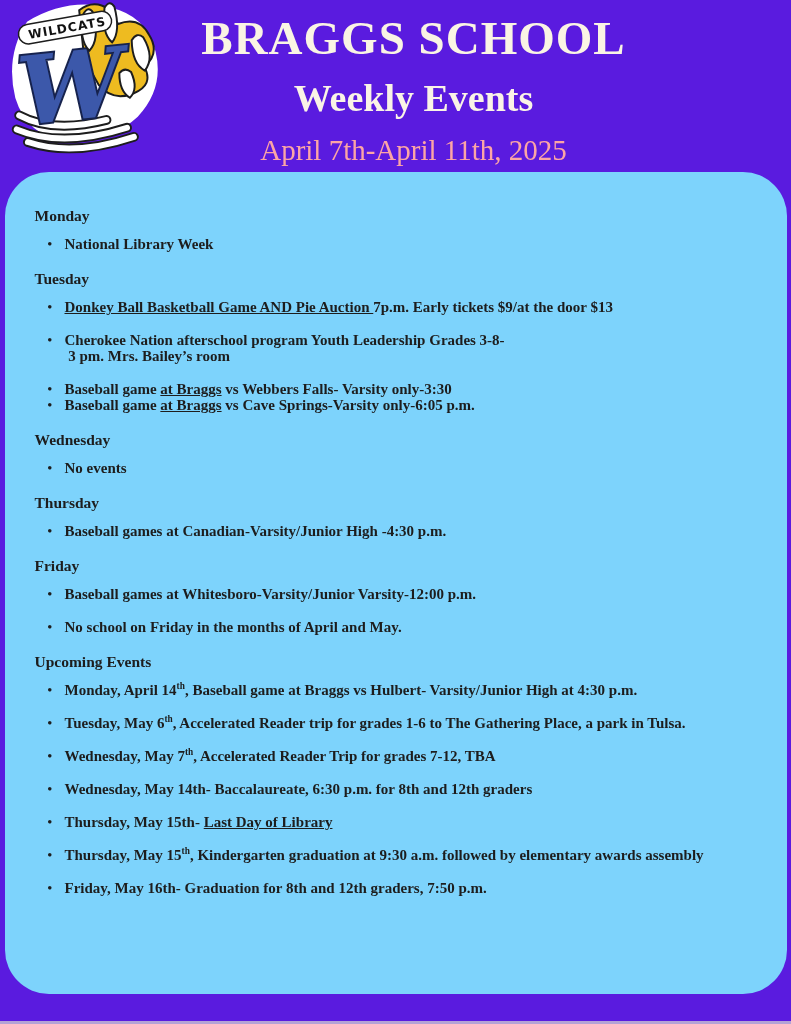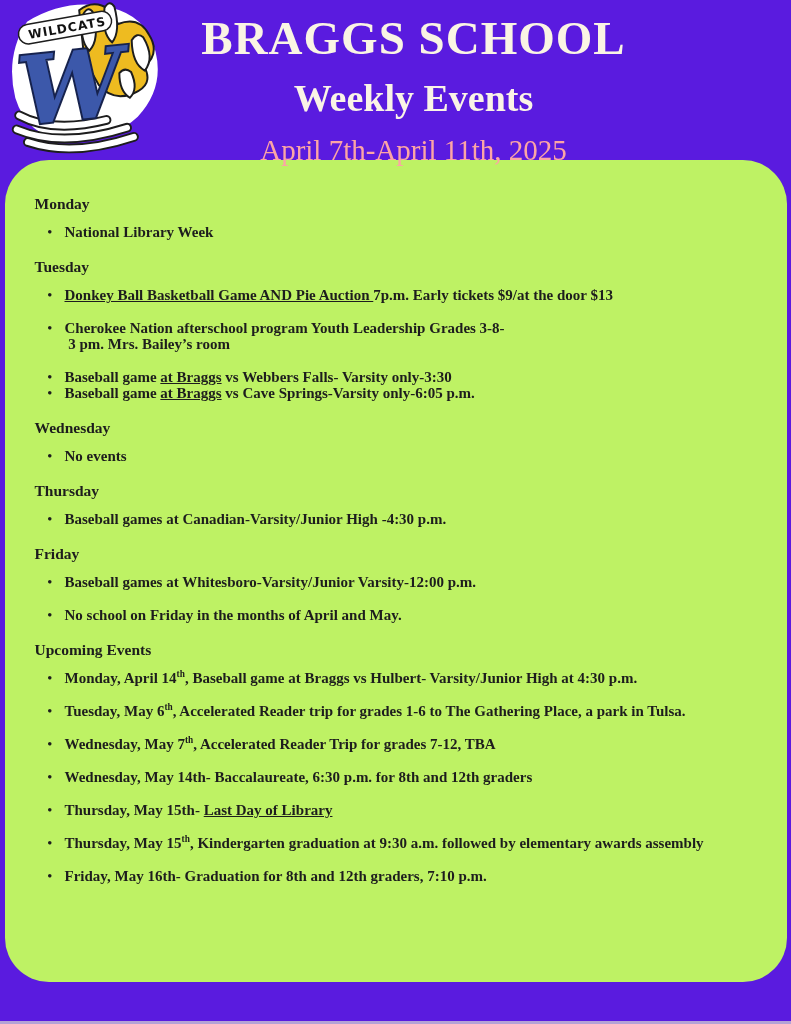--- a/index.html
+++ b/index.html
@@ -7,21 +7,21 @@
         font-family:"Liberation Serif",serif;}
   
   .hdr{position:relative;height:160px;text-align:center;}
   .hdr-text{padding-left:36px;}
   .school-name{margin:0;padding-top:14px;font-size:47px;line-height:1.05;font-weight:700;
                color:#faf4e4;letter-spacing:1px;}
   .subtitle{margin:16px;font-size:38px;line-height:1.05;font-weight:700;color:#faf3e6;}
   .date-range{margin-top:2px;font-size:29px;line-height:1.05;font-weight:400;color:#fca5a5;}
   .logo{position:absolute;left:4px;top:0px;width:172px;height:162px;}
   
-  .card{width:782px;margin:0 auto;background:#bef264;border-radius:44px;
+  .card{width:782px;margin:12px auto;background:#7dd3fc;border-radius:44px;
         min-height:822px;box-sizing:border-box;padding:34px 34px 20px 30px;color:#1d1d1d;}
   .section{margin-top:0;}
   #sections .section:nth-child(2),
   #sections .section:nth-child(6){margin-top:14px;}
   .day-heading{margin:0;font-size:15.5px;line-height:19px;font-weight:700;color:#1d1d1d;}
   .event-list{list-style:none;margin:11px 0 0 0;padding:0 0 0 13px;}
   .event-item{position:relative;padding-left:17px;margin-bottom:17px;
               font-size:15px;line-height:16px;font-weight:700;white-space:pre-wrap;}
   .event-item::before{content:"•";position:absolute;left:0;top:0;font-size:13px;}
   .event-item.tight{margin-top:-17px;}
@@ -116,20 +116,20 @@
         </section>
         <section class="section">
           <h3 class="day-heading">Upcoming Events</h3>
           <ul class="event-list">
             <li class="event-item"><span>Monday, April 14</span><sup>th</sup><span>, Baseball game at Braggs vs Hulbert- Varsity/Junior High at 4:30 p.m.</span></li>
             <li class="event-item"><span>Tuesday, May 6</span><sup>th</sup><span>, Accelerated Reader trip for grades 1-6 to The Gathering Place, a park in Tulsa.</span></li>
             <li class="event-item"><span>Wednesday, May 7</span><sup>th</sup><span>, Accelerated Reader Trip for grades 7-12, TBA</span></li>
             <li class="event-item"><span>Wednesday, May 14th- Baccalaureate, 6:30 p.m. for 8th and 12th graders</span></li>
             <li class="event-item"><span>Thursday, May 15th- </span><span class="u">Last Day of Library</span></li>
             <li class="event-item"><span>Thursday, May 15</span><sup>th</sup><span>, Kindergarten graduation at 9:30 a.m. followed by elementary awards assembly</span></li>
-            <li class="event-item"><span>Friday, May 16th- Graduation for 8th and 12th graders, 7:10 p.m.</span></li>
+            <li class="event-item"><span>Friday, May 16th- Graduation for 8th and 12th graders, 7:50 p.m.</span></li>
           </ul>
         </section>
       </div>
   </main>
 
   <div class="bottom-strip"></div>
 </div>
 
 </body></html>

